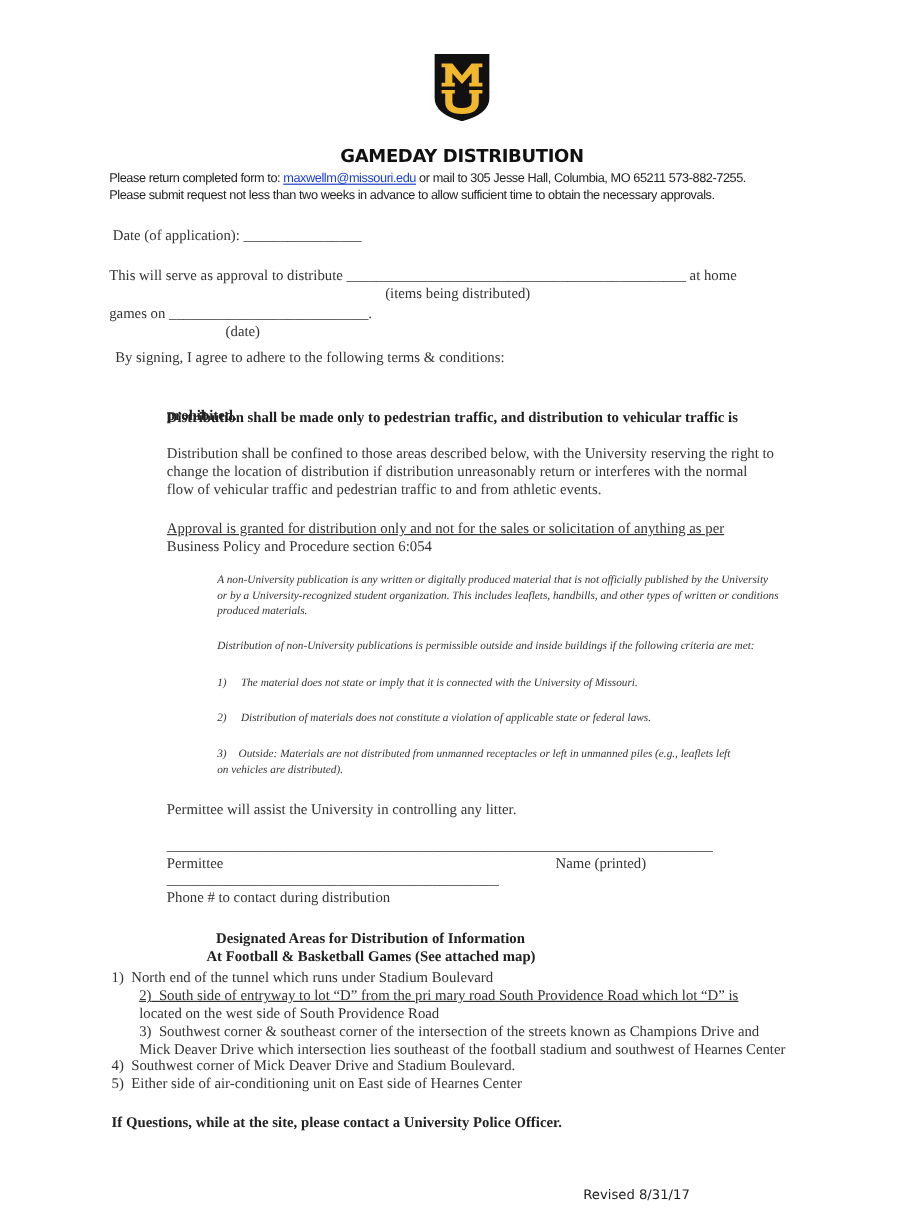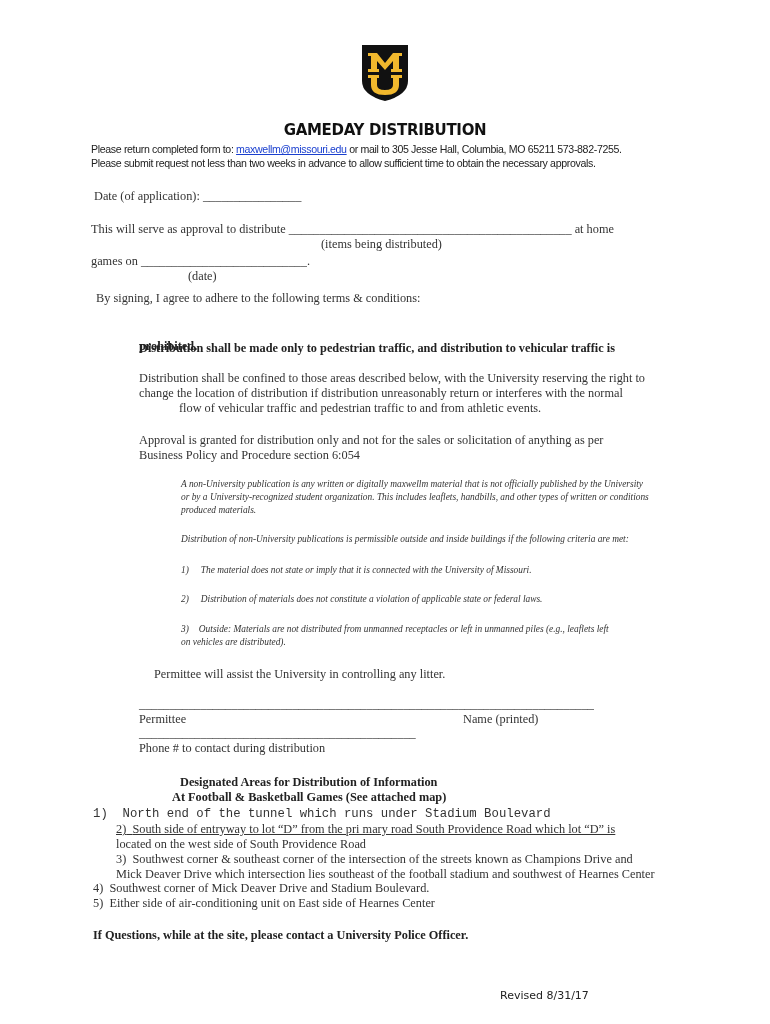--- a/index.html
+++ b/index.html
@@ -52,66 +52,66 @@
 </div>
 <div class="abs f13" style="left:188px; top:269px;">(date)</div>
 
 <div class="abs f13" style="left:96px; top:291px;">By signing, I agree to adhere to the following terms &amp; conditions:</div>
 
 <div class="abs f13 bold" style="left:139px; top:341px;">Distribution shall be made only to pedestrian traffic, and distribution to vehicular traffic is</div>
 <div class="abs f13 bold" style="left:139px; top:339px;">prohibited.</div>
 
 <div class="abs f13" style="left:139px; top:371px;">Distribution shall be confined to those areas described below, with the University reserving the right to</div>
 <div class="abs f13" style="left:139px; top:386px;">change the location of distribution if distribution unreasonably return or interferes with the normal</div>
-<div class="abs f13" style="left:139px; top:401px;margin-left:40px;">flow of vehicular traffic and pedestrian traffic to and from athletic events.</div>
+<div class="abs f13" style="left:139px; top:401px;">flow of vehicular traffic and pedestrian traffic to and from athletic events.</div>
 
-<div class="abs f13" style="left:139px; top:433px;">Approval is granted for distribution only and not for the sales or solicitation of anything as per</div>
+<div class="abs f13" style="left:139px; top:433px;text-decoration:underline;">Approval is granted for distribution only and not for the sales or solicitation of anything as per</div>
 <div class="abs f13" style="left:139px; top:448px;">Business Policy and Procedure section 6:054</div>
 
-<div class="abs ital" style="left:181px; top:479px;">A non-University publication is any written or digitally maxwellm material that is not officially published by the University</div>
+<div class="abs ital" style="left:181px; top:479px;">A non-University publication is any written or digitally produced material that is not officially published by the University</div>
 <div class="abs ital" style="left:181px; top:492px;">or by a University-recognized student organization. This includes leaflets, handbills, and other types of written or conditions</div>
 <div class="abs ital" style="left:181px; top:505px;">produced materials.</div>
 
 <div class="abs ital" style="left:181px; top:534px;">Distribution of non-University publications is permissible outside and inside buildings if the following criteria are met:</div>
 
 <div class="abs ital" style="left:181px; top:565px;">
   <span>1)</span><span style="display:inline-block;width:12px"></span><span>The material does not state or imply that it is connected with the University of Missouri.</span>
 </div>
 <div class="abs ital" style="left:181px; top:594px;">
   <span>2)</span><span style="display:inline-block;width:12px"></span><span>Distribution of materials does not constitute a violation of applicable state or federal laws.</span>
 </div>
 <div class="abs ital" style="left:181px; top:624px;">
   <span>3)</span><span style="display:inline-block;width:10px"></span><span>Outside: Materials are not distributed from unmanned receptacles or left in unmanned piles (e.g., leaflets left</span>
 </div>
 <div class="abs ital" style="left:181px; top:637px;">on vehicles are distributed).</div>
 
-<div class="abs f13" style="left:139px; top:667px;margin-left:15px;">Permittee will assist the University in controlling any litter.</div>
+<div class="abs f13" style="left:139px; top:667px;">Permittee will assist the University in controlling any litter.</div>
 
 <div class="abs f13" style="left:139px; top:697px;">__________________________________________________________________________</div>
 <div class="abs f13" style="left:139px; top:712px;">Permittee</div>
 <div class="abs f13" style="left:463px; top:712px;">Name (printed)</div>
 <div class="abs f13" style="left:139px; top:726px;">_____________________________________________</div>
 <div class="abs f13" style="left:139px; top:741px;">Phone # to contact during distribution</div>
 
 <div class="abs f13 bold" style="left:180px; top:775px;">Designated Areas for Distribution of Information</div>
 <div class="abs f13 bold" style="left:172px; top:790px;">At Football &amp; Basketball Games (See attached map)</div>
 
-<div class="abs f13" style="left:93px; top:807px;font-family:Liberation Mono, monospace;">
+<div class="abs f13" style="left:93px; top:807px;">
   <span>1)</span>&nbsp;&nbsp;<span>North end of the tunnel which runs under Stadium Boulevard</span>
 </div>
 <div class="abs f13" style="left:116px; top:822px;text-decoration:underline;">
   <span>2)</span>&nbsp;&nbsp;<span>South side of entryway to lot “D” from the pri mary road South Providence Road which lot “D” is</span>
 </div>
 <div class="abs f13" style="left:116px; top:837px;">located on the west side of South Providence Road</div>
 <div class="abs f13" style="left:116px; top:852px;text-align:right;">
   <span>3)</span>&nbsp;&nbsp;<span>Southwest corner &amp; southeast corner of the intersection of the streets known as Champions Drive and</span>
 </div>
 <div class="abs f13" style="left:116px; top:867px;">Mick Deaver Drive which intersection lies southeast of the football stadium and southwest of Hearnes Center</div>
 <div class="abs f13" style="left:93px; top:881px;">
   <span>4)</span>&nbsp;&nbsp;<span>Southwest corner of Mick Deaver Drive and Stadium Boulevard.</span>
 </div>
 <div class="abs f13" style="left:93px; top:896px;">
   <span>5)</span>&nbsp;&nbsp;<span>Either side of air-conditioning unit on East side of Hearnes Center</span>
 </div>
 
 <div class="abs f13 bold" style="left:93px; top:928px;">If Questions, while at the site, please contact a University Police Officer.</div>
 
-<div class="abs revised" style="left:486px; top:989px;margin-left:14px;">Revised 8/31/17</div>
+<div class="abs revised" style="left:486px; top:989px;">Revised 8/31/17</div>
 
 </body></html>

